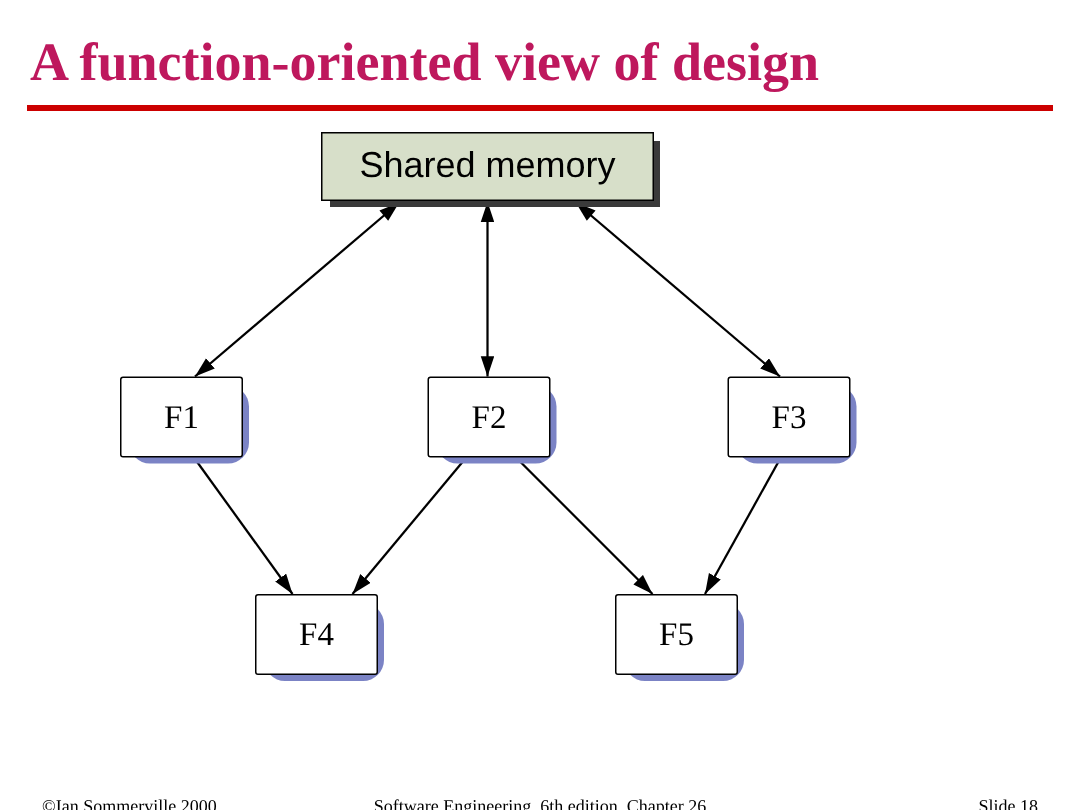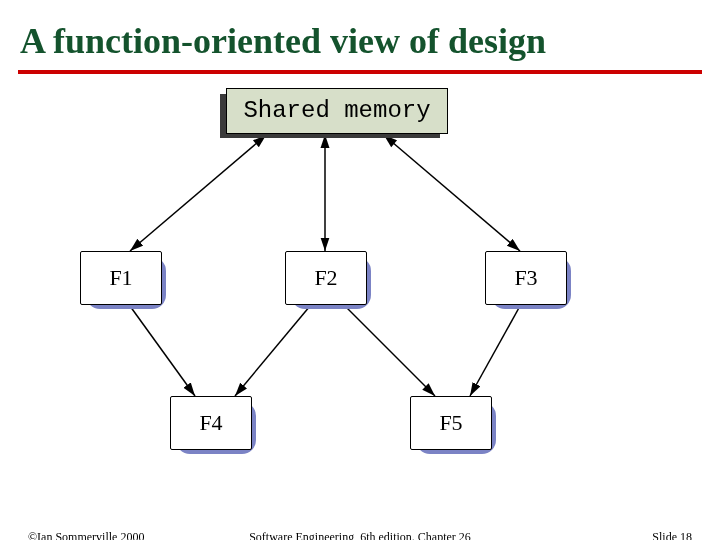--- a/index.html
+++ b/index.html
@@ -1,21 +1,21 @@
 <!DOCTYPE html>
 <html><head>
 <meta charset="utf-8">
 <style>
   html,body{margin:0;padding:0;width:720px;height:540px;background:#fff;font-family:"Times New Roman",serif;}
   .slide{position:relative;width:720px;height:540px;}
-  .title{position:absolute;left:20px;top:20px;font-size:36px;font-weight:bold;color:#14532d;}
+  .title{position:absolute;left:20px;top:20px;font-size:36px;font-weight:bold;color:#be185d;}
   .title-rule{position:absolute;left:18px;top:70px;width:684px;height:4px;background:#c00;}
   .diagram{position:absolute;left:60px;top:86px;width:560px;height:390px;}
   .box-shadow{position:absolute;background:#3a3a3a;}
-  .shared-box{position:absolute;background:#d7dfc9;border:1px solid #000;font-size:24px;font-family:Liberation Mono, monospace;text-align:center;line-height:44px;margin-left:12px;}
+  .shared-box{position:absolute;background:#d7dfc9;border:1px solid #000;font-size:24px;font-family:Liberation Sans, sans-serif;text-align:center;line-height:44px;}
   .node{position:absolute;}
   .node .ns{position:absolute;width:80px;height:52px;background:#7b83c5;border-radius:14px;}
   .node .nb{position:absolute;width:80px;height:52px;background:#fff;border:1px solid #000;border-radius:2px;font-size:22px;text-align:center;line-height:52px;}
   svg{position:absolute;left:0;top:0;}
   .footer{position:absolute;left:0;bottom:10px;width:720px;font-size:12px;}
   .footer .l{position:absolute;left:28px;}
   .footer .c{position:absolute;left:0;width:720px;text-align:center;}
   .footer .r{position:absolute;right:28px;}
 </style>
 </head>

